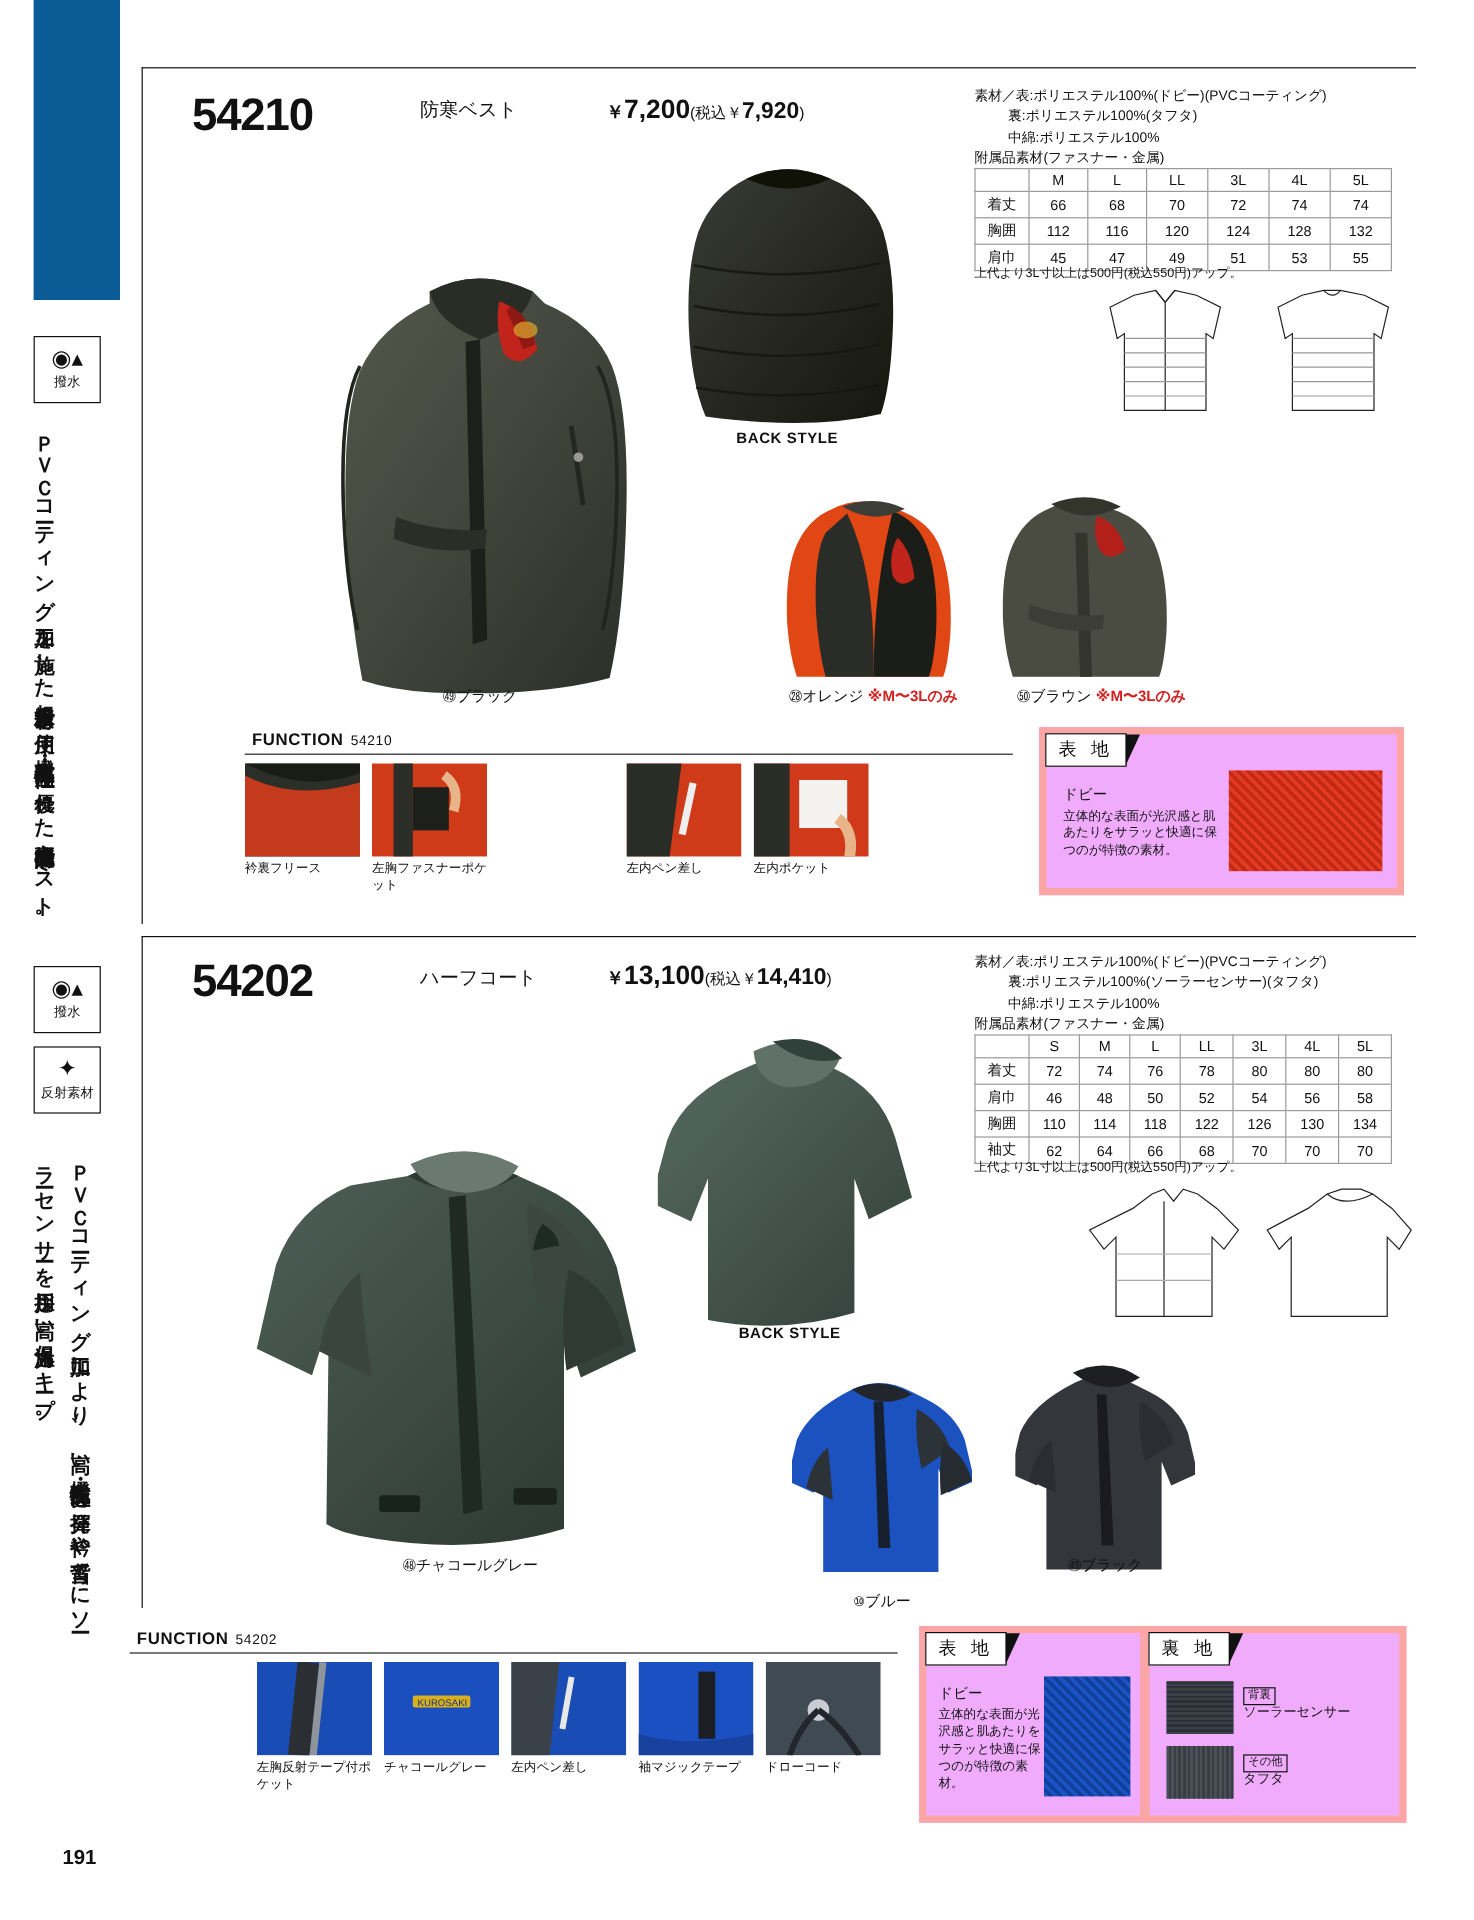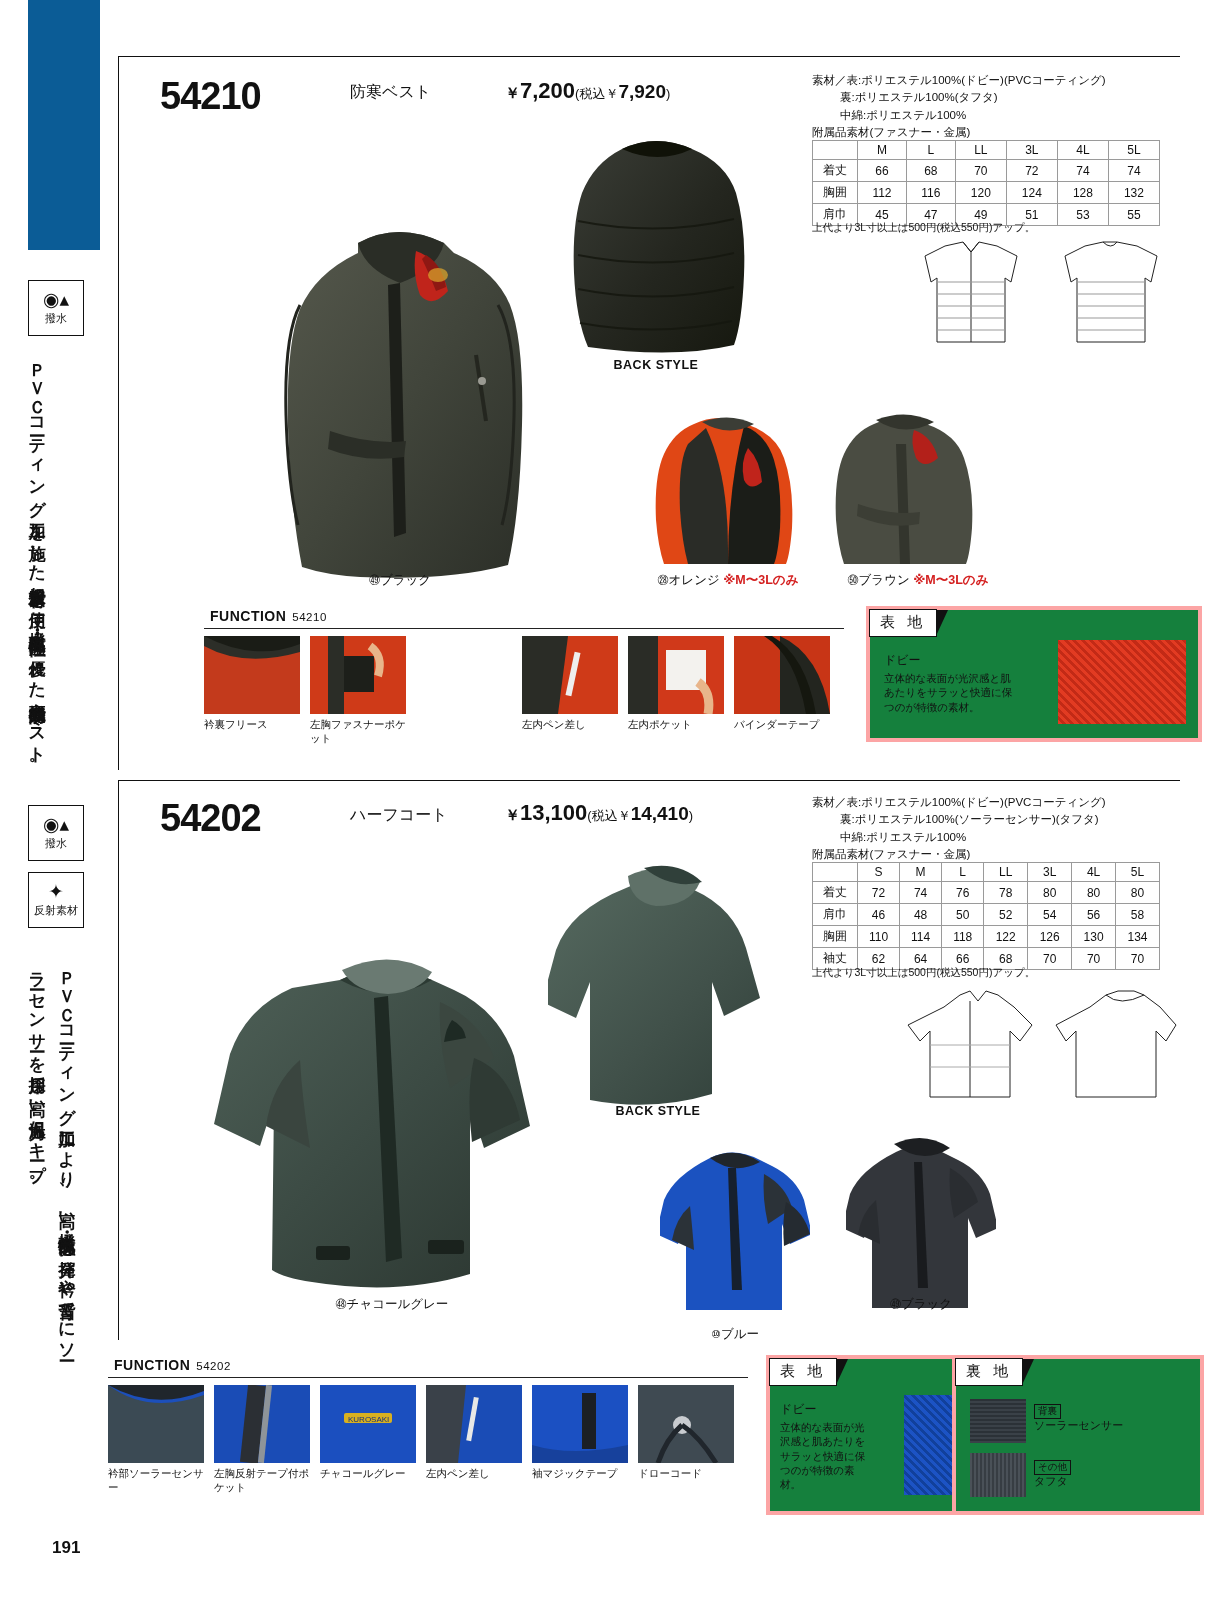--- a/index.html
+++ b/index.html
@@ -73,21 +73,21 @@
   .backstyle{position:absolute;font-size:12.5px;font-weight:bold;letter-spacing:.5px;}
 
   
   .fn-title{position:absolute;font-size:14px;font-weight:bold;letter-spacing:.5px;}
   .fn-title span{font-size:11.5px;font-weight:normal;margin-left:6px;}
   .fn-item{position:absolute;}
   .fn-item .ph{width:96px;height:78px;overflow:hidden;position:relative;}
   .fn-item .lb{font-size:10.5px;line-height:1.3;margin-top:4px;width:104px;}
 
   
-  .fab{position:absolute;border:4px solid #fca5a5;background:#15803d;padding-left:36px;}
+  .fab{position:absolute;border:6px solid #fca5a5;background:#f0abfc;}
   .fab .hd{
     position:absolute;top:-1px;left:-1px;border:1px solid #111;background:#fff;
     font-size:15px;padding:3px 10px 4px 10px;letter-spacing:4px;
   }
   .fab .hd:after{
     content:"";position:absolute;right:-12px;top:0;width:0;height:0;
     border-left:12px solid #111;border-bottom:26px solid transparent;
   }
   .fab .txt{position:absolute;font-size:10.5px;line-height:1.35;}
   .fab .txt .t1{font-size:12px;margin-bottom:3px;}
@@ -327,30 +327,20 @@
     <div class="ph">
       <svg width="96" height="78" viewBox="0 0 96 78">
           <rect width="96" height="78" fill="#d0391a"></rect>
           <rect x="0" y="0" width="30" height="78" fill="#2a2c26"></rect>
           <rect x="38" y="14" width="40" height="40" fill="#f3f2ee"></rect>
           <path d="M70 46 q14 10 10 32" stroke="#e8b58a" stroke-width="9" fill="none"></path>
         </svg>
     </div>
     <div class="lb">左内ポケット</div>
   </div>
-  <div class="fn-item" style="left:734px;top:636px;">
-    <div class="ph">
-      <svg width="96" height="78" viewBox="0 0 96 78">
-          <rect width="96" height="78" fill="#c83516"></rect>
-          <path d="M46 0 q40 18 50 78 l-50 0z" fill="#23251f"></path>
-          <path d="M38 0 q34 20 44 78 l-10 0 q-10 -58 -42 -78z" fill="#15170f"></path>
-        </svg>
-    </div>
-    <div class="lb">バインダーテープ</div>
-  </div>
 
   <div class="fab" style="left:866px;top:606px;width:292px;height:128px;">
     <div class="hd">表 地</div>
     <div class="txt" style="left:14px;top:42px;width:130px;">
       <div class="t1">ドビー</div>
       <div>立体的な表面が光沢感と肌あたりをサラッと快適に保つのが特徴の素材。</div>
     </div>
     <div class="sw sw-dobby-red" style="right:12px;top:30px;width:128px;height:84px;"></div>
   </div>
 
@@ -503,30 +493,20 @@
   </div>
   <div class="cap-center" style="left:846px;top:1296px;width:150px;">
     <span class="cn">㊾</span><span>ブラック</span>
   </div>
 
   <div class="fn-title" style="left:108px;top:1357px;">
     <span style="font-size:14px;font-weight:bold">FUNCTION</span><span>54202</span>
   </div>
   <div class="hr" style="left:108px;top:1377px;width:640px;height:1px;background:#222;"></div>
 
-  <div class="fn-item" style="left:108px;top:1385px;">
-    <div class="ph">
-      <svg width="96" height="78" viewBox="0 0 96 78">
-          <rect width="96" height="78" fill="#1c4fbb"></rect>
-          <path d="M0 0 q40 30 96 10 l0 68 l-96 0z" fill="#3b4a54"></path>
-          <path d="M0 0 q46 26 96 6 l0 -6z" fill="#20262c"></path>
-        </svg>
-    </div>
-    <div class="lb">衿部ソーラーセンサー</div>
-  </div>
   <div class="fn-item" style="left:214px;top:1385px;">
     <div class="ph">
       <svg width="96" height="78" viewBox="0 0 96 78">
           <rect width="96" height="78" fill="#1a4cb6"></rect>
           <rect x="30" y="0" width="18" height="78" fill="#2b2f34" transform="rotate(6 39 39)"></rect>
           <rect x="48" y="0" width="6" height="78" fill="#8e9499" transform="rotate(6 51 39)"></rect>
         </svg>
     </div>
     <div class="lb">左胸反射テープ付ポケット</div>
   </div>

